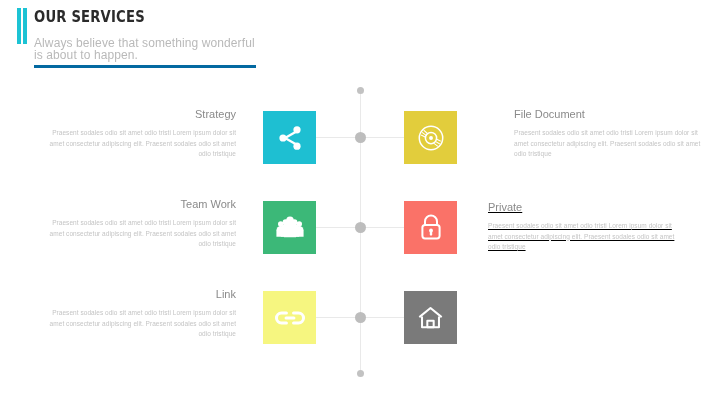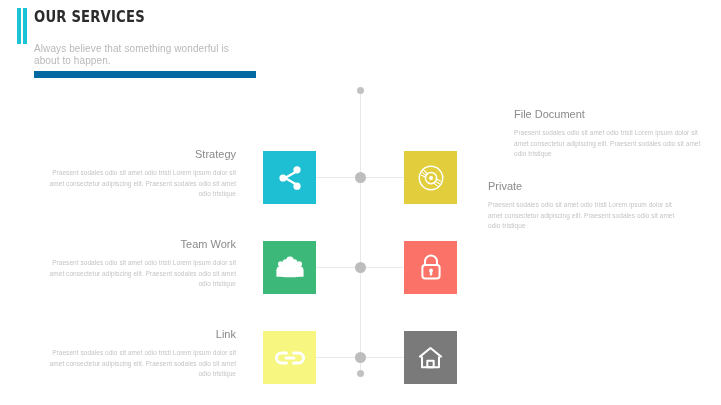--- a/index.html
+++ b/index.html
@@ -50,27 +50,27 @@
     font-size: 15px;
     font-weight: bold;
     letter-spacing: 0.2px;
     color: #2b2b2b;
     line-height: 18px;
     margin: 0;
     transform: scaleX(0.88);
     transform-origin: left center;
   }
   .page-subtitle {
-    font-size: 10px;
+    font-size: 12px;
     color: #b9b9b9;
     line-height: 12px;
-    margin-top: 17px;
+    margin-top: 11px;
     padding-bottom: 4px;
     width: 222px;
-    border-bottom: 7px solid #0369a1;
+    border-bottom: 3px solid #0369a1;
     letter-spacing: 0.1px;
   }
 
   
   .diagram {
     position: absolute;
     left: 0;
     top: 60px;
     width: 721px;
     height: 340px;
@@ -95,21 +95,20 @@
   }
   .spine-cap.top { top: 27px; }
   .spine-cap.bottom { top: 310px; }
 
   
   .row {
     position: absolute;
     left: 0;
     width: 721px;
     height: 62px;
-    margin-top: 40px;
   }
   .row.r1 { top: 47px; }
   .row.r2 { top: 137px; }
   .row.r3 { top: 227px; }
 
   
   .connector {
     position: absolute;
     left: 316px;
     top: 30px;
@@ -289,17 +288,17 @@
     </div>
   </div>
 
 </div>
 
 <div style="position:absolute; left:0; top:60px; width:721px; height:340px; pointer-events:none;">
   <div class="text-block right" style="top:47px;margin-left:26px;">
     <div class="item-title">File Document</div>
     <div class="item-body">Praesent sodales odio sit amet odio tristi Lorem ipsum dolor sit amet consectetur adipiscing elit. Praesent sodales odio sit amet odio tristique</div>
   </div>
-  <div class="text-block right" style="top:119px;">
+  <div class="text-block right" style="top:140px;text-decoration:underline;">
     <div class="item-title">Private</div>
     <div class="item-body">Praesent sodales odio sit amet odio tristi Lorem ipsum dolor sit amet consectetur adipiscing elit. Praesent sodales odio sit amet odio tristique</div>
   </div>
 </div>
 
 </body></html>

